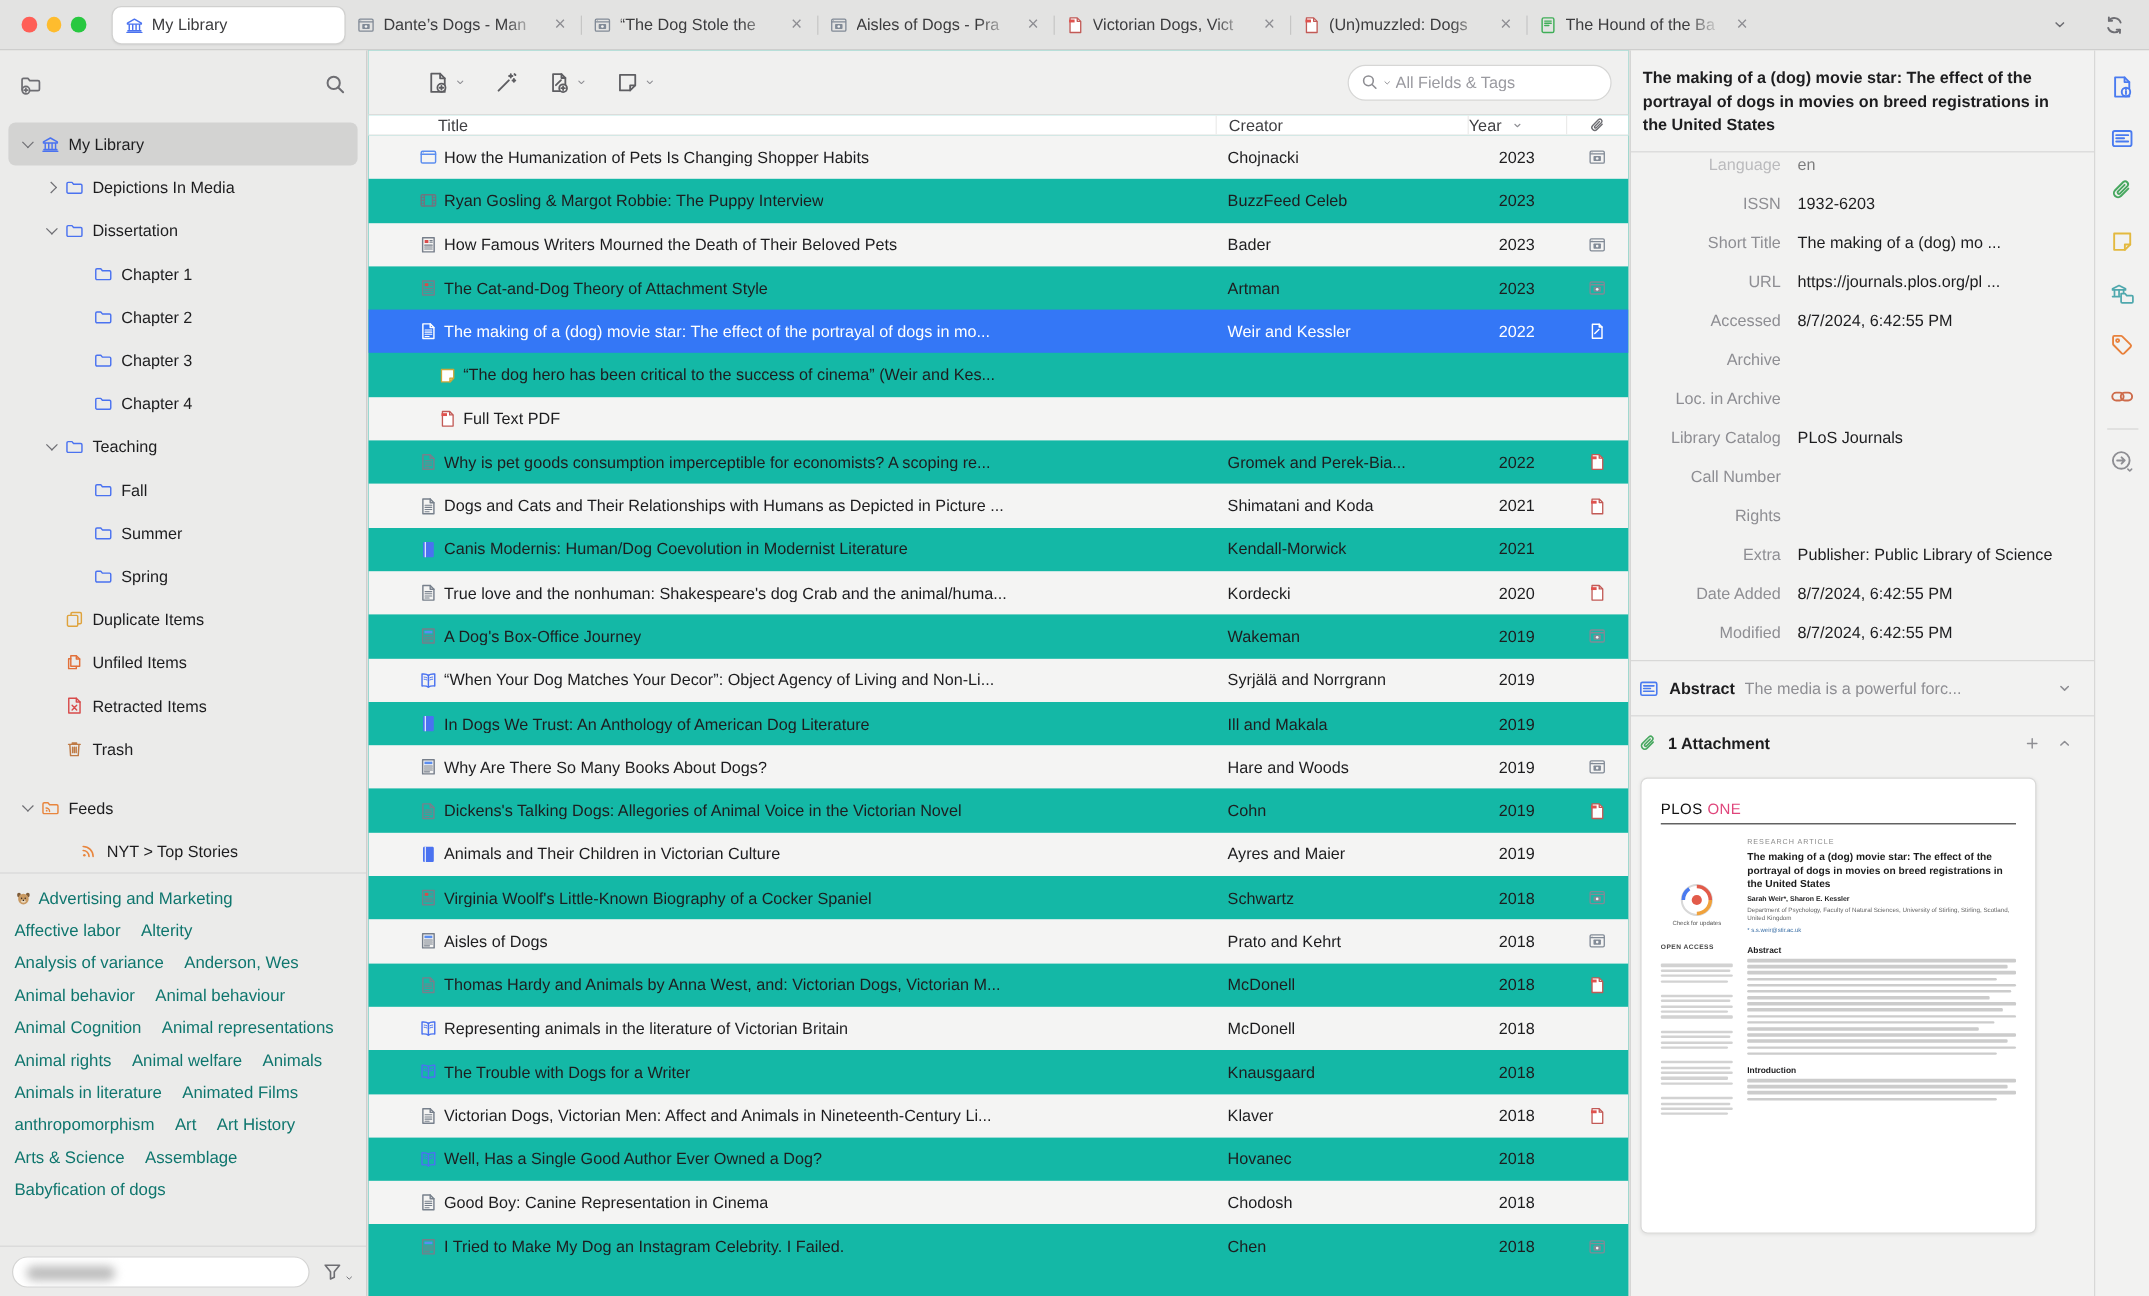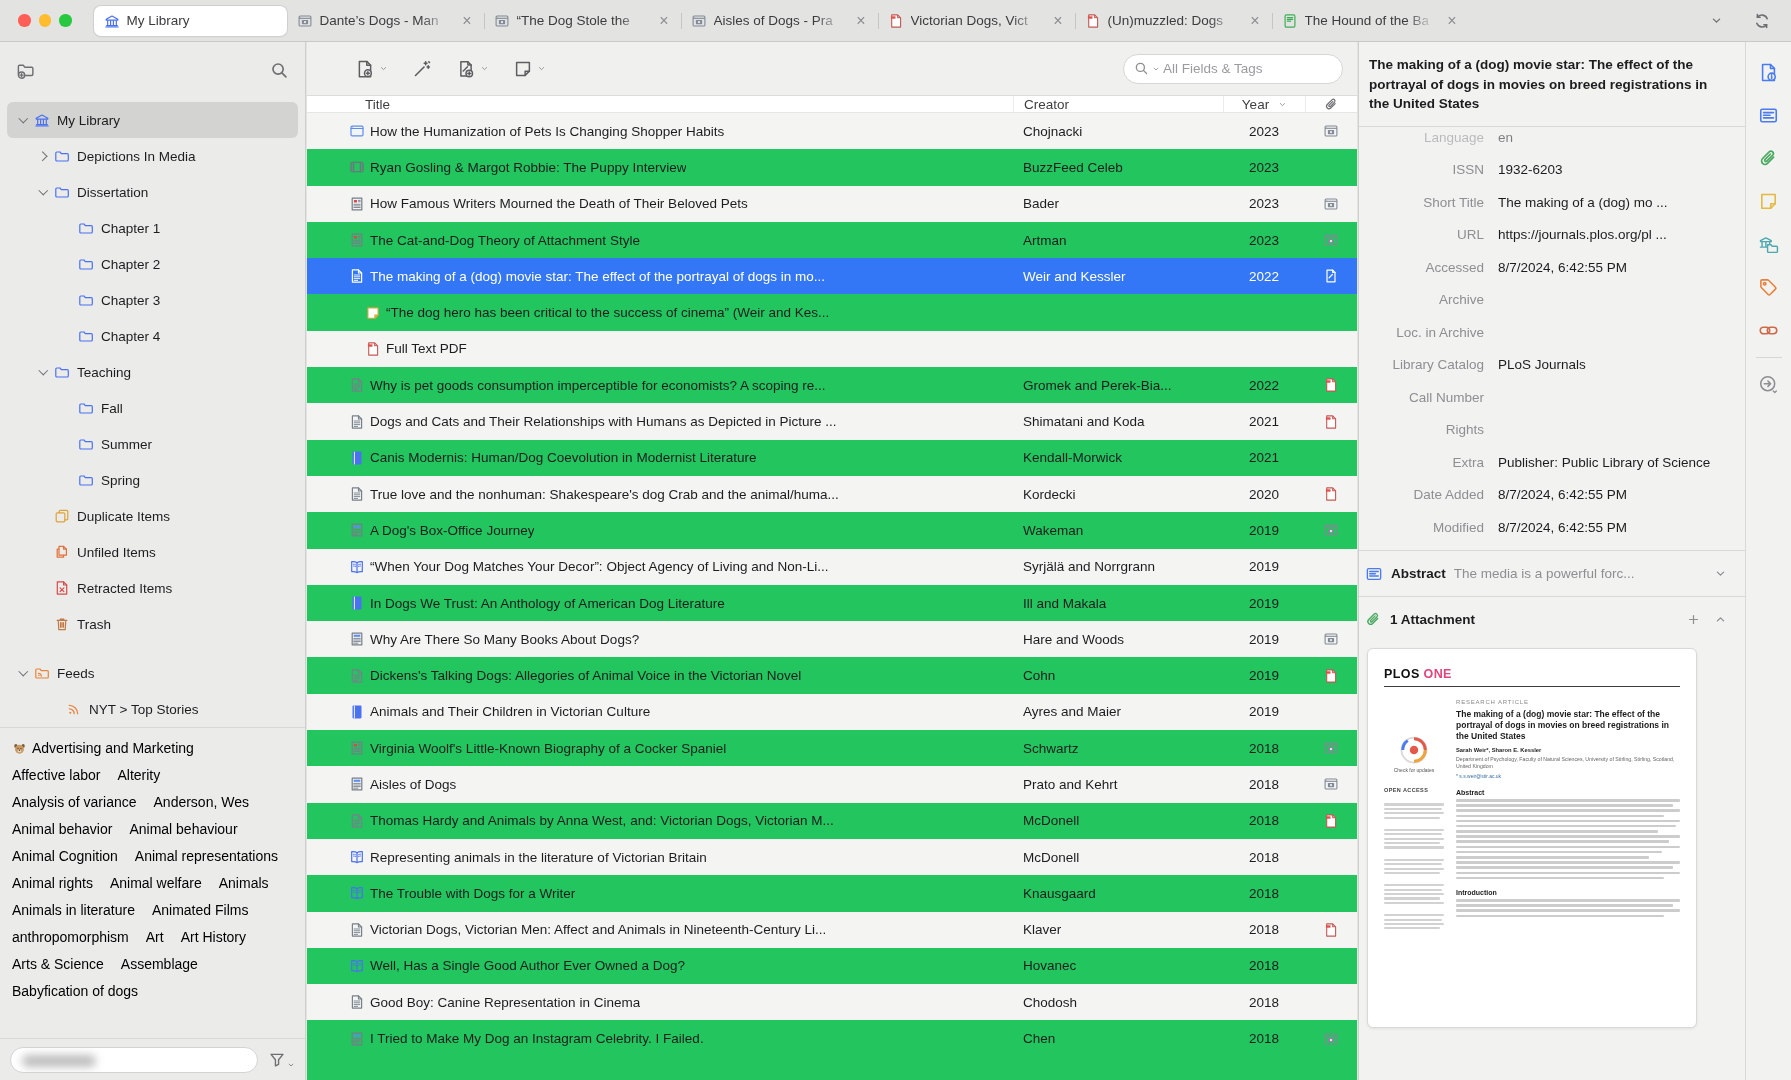--- a/index.html
+++ b/index.html
@@ -29,42 +29,42 @@
   .titem.selected{background:#d3d3d2}
   .titem.gap-before{margin-top:13px}
   .twisty{width:16px;display:flex;justify-content:center;align-items:center;flex-shrink:0}
   .tw-closed>.twisty::before,.tw-open>.twisty::before{content:"";width:5.5px;height:5.5px;border-right:1.6px solid #6e6e73;border-bottom:1.6px solid #6e6e73}
   .tw-closed>.twisty::before{transform:rotate(-45deg);margin-left:-2px}
   .tw-open>.twisty::before{transform:rotate(45deg);margin-top:-3px}
   .titem .ticon{width:22px;display:flex;justify-content:center}
   .tlabel{margin-left:4px;white-space:nowrap;overflow:hidden}
   .d0{padding-left:8px}.d1{padding-left:28px}.d1_5{padding-left:40px}.d2{padding-left:52px}
   .tagsep{border-top:1px solid #d8d8d7;margin-top:0}
-  .tagcloud{padding:11px 12px;display:flex;flex-wrap:wrap;column-gap:17px;row-gap:9px;font-size:14px;line-height:18px;color:#000000;overflow:hidden;max-height:300px}
+  .tagcloud{padding:11px 12px;display:flex;flex-wrap:wrap;column-gap:17px;row-gap:9px;font-size:14px;line-height:18px;color:#0f766e;overflow:hidden;max-height:300px}
   .tag{display:inline-flex;align-items:center;gap:5px;cursor:default}
   .tag .tag-emoji{display:none;width:15px;height:15px}
   .tag.emoji .tag-emoji{display:inline-flex}
   .filterrow{position:absolute;left:0;right:0;bottom:0;height:42px;border-top:1px solid #d8d8d7;display:flex;align-items:center;padding:0 10px;gap:10px}
   .filterbox{flex:1;height:26px;background:#fff;border:1px solid #d4d4d3;border-radius:13px;position:relative;overflow:hidden}
   .blurtxt{position:absolute;left:11px;top:7px;width:74px;height:12px;background:#bdbdbd;filter:blur(4px);border-radius:6px}
   .funnelwrap{display:flex;align-items:flex-end;gap:1px;color:#6e6e73}
   
-  #middle{position:absolute;left:307px;top:42px;width:1050px;bottom:0;background:#22c55e;display:flex;flex-direction:column}
+  #middle{position:absolute;left:307px;top:42px;width:1050px;bottom:0;background:#14b8a6;display:flex;flex-direction:column}
   .toolbar{height:54px;background:#f0f0ef;border-bottom:1px solid #dcdcdb;display:flex;align-items:center;padding:0 14px 0 48px;flex-shrink:0}
   .tbtn{display:flex;align-items:center;gap:4px;color:#5e5e62;margin-right:24px;cursor:default}
   .tbtn .ic{width:20px;height:20px}
   .chev-s{width:9px;height:9px;color:#8e8e93}
   .searchbox{margin-left:auto;width:220px;height:30px;background:#fff;border:1px solid #d6d6d5;border-radius:15px;display:flex;align-items:center;padding:0 10px;gap:3px;color:#8e8e93}
   .searchbox .ic{width:15px;height:15px}
   .searchbox input{border:none;outline:none;flex:1;font-size:13.5px;font-family:inherit;background:transparent;color:#1d1d1f}
   .searchbox input::placeholder{color:#9a9aa0}
   .thead{height:17px;display:flex;align-items:center;border-bottom:1px solid #e6e6e5;color:#3f3f42;flex-shrink:0;background:#fff}
   .h-title{flex:1;padding-left:58px}
   .h-creator{width:210px;border-left:1px solid #ebebea;padding-left:10px;align-self:stretch;display:flex;align-items:center}
-  .h-year{width:82px;border-left:1px solid #ebebea;align-self:stretch;display:flex;align-items:center;justify-content:center;gap:9px}
+  .h-year{width:82px;border-left:1px solid #ebebea;align-self:stretch;display:flex;align-items:center;justify-content:flex-start;gap:9px}
   .h-attach{width:52px;border-left:1px solid #ebebea;align-self:stretch;display:flex;align-items:center;justify-content:center;color:#6e6e73}
   .rows{flex:1;overflow:hidden}
   .row{height:36.3px;display:flex;align-items:center}
   .rows>div:nth-of-type(odd){background:#f4f4f3}
   .rows>div.selected{background:#3477f6;color:#fff}
   .cell-title{flex:1;display:flex;align-items:center;overflow:hidden;white-space:nowrap;padding-left:22px}
   .row .ticon{width:24px;display:flex;justify-content:center;margin-right:1px}
   .rtitle{overflow:hidden;white-space:nowrap}
   .row.child .cell-title{padding-left:54px}
   .cell-creator{width:210px;padding-left:10px;white-space:nowrap;overflow:hidden}
@@ -86,21 +86,21 @@
   .field{display:flex;align-items:flex-start;min-height:32.5px;padding:6px 0 0}
   .field.clipped{margin-top:-7px;opacity:.55}
   .flabel{width:125px;text-align:right;color:#8e8e93;flex-shrink:0;line-height:19px}
   .fvalue{margin-left:14px;flex:1;padding-right:22px;line-height:19px;word-wrap:break-word}
   .ip-row{border-top:1px solid #d8d8d7;display:flex;align-items:center;gap:8px;padding:12px 18px 12px 6px;height:46px}
   .ip-row .label{font-weight:bold}
   .ab-preview{flex:1;overflow:hidden;white-space:nowrap;color:#8e8e93;-webkit-mask-image:linear-gradient(90deg,#000 86%,transparent);mask-image:linear-gradient(90deg,#000 86%,transparent)}
   .ip-row .ctl{color:#8e8e93;display:flex;align-items:center;gap:14px}
   .rot180{transform:rotate(180deg)}
   .ip-card{margin:6px 0 0 8px;width:330px;height:380px;background:#fff;border:1px solid #d9d9d8;border-radius:6px;box-shadow:0 1px 3px rgba(0,0,0,.07);padding:18px 16px;overflow:hidden}
-  .plosline{font-weight:bold;font-size:12.5px;letter-spacing:.4px}
+  .plosline{font-weight:normal;font-size:12.5px;letter-spacing:.4px}
   .plos{color:#111}.one{color:#e0457b}
   .plosrule{border-top:1.6px solid #3c3c3c;margin:5px 0 12px}
   .pgrid{display:flex;gap:12px}
   .pleft{width:60px;display:flex;flex-direction:column;align-items:center}
   .updbadge{width:30px;height:30px;margin-top:36px}
   .updtxt{font-size:5px;color:#555;text-align:center;margin-top:2px}
   .oatxt{font-size:5.5px;font-weight:bold;letter-spacing:.4px;color:#444;margin-top:14px;align-self:flex-start}
   .barsgrp{width:100%;margin-top:8px}
   .bar{height:2.6px;background:#cccccc;border-radius:1px;margin-top:2.6px}
   .pleft .bar{height:2.2px;margin-top:2.2px;background:#d2d2d2}

